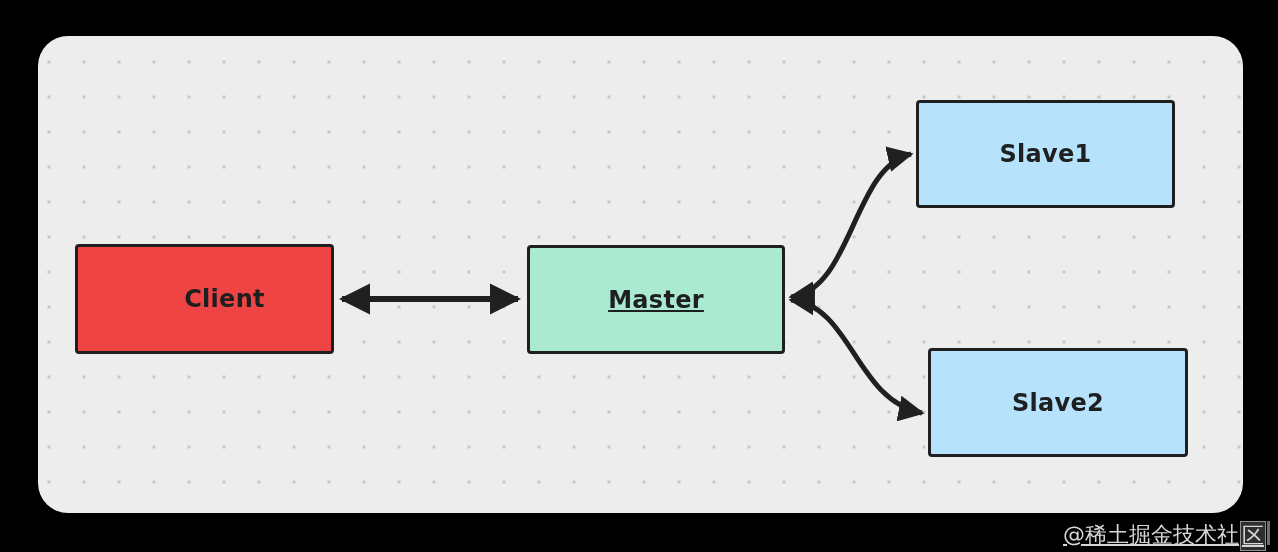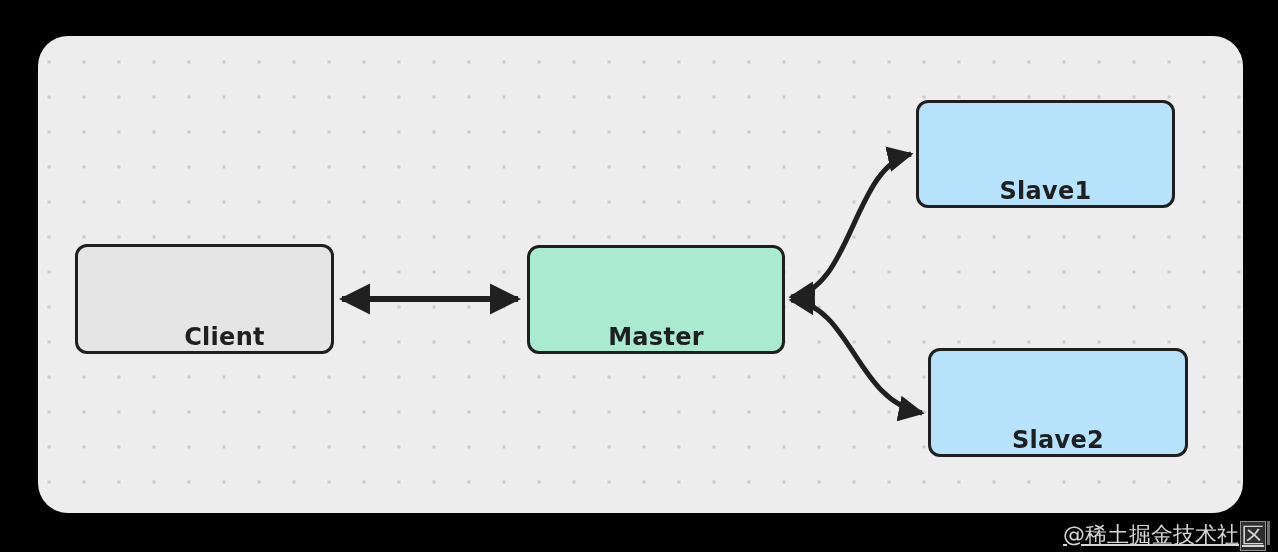--- a/index.html
+++ b/index.html
@@ -34,31 +34,31 @@
     left: 0;
     top: 0;
     width: 1278px;
     height: 552px;
     pointer-events: none;
   }
   .node {
     position: absolute;
     box-sizing: border-box;
     border: 3px solid #1f1f1f;
-    border-radius: 12px;
+    border-radius: 4px;
     display: flex;
-    align-items: flex-end;
+    align-items: center;
     justify-content: center;
     font-size: 24px;
     font-weight: 600;
     color: #1d1f20;
     letter-spacing: 0.3px;
   }
-  .node-client { left: 75px;  top: 244px; width: 259px; height: 110px; background: #e5e5e5; padding-left: 40px; }
-  .node-master { left: 527px; top: 245px; width: 258px; height: 109px; background: #a9ead0; }
+  .node-client { left: 75px;  top: 244px; width: 259px; height: 110px; background: #ef4444; padding-left: 40px; }
+  .node-master { left: 527px; top: 245px; width: 258px; height: 109px; background: #a9ead0; text-decoration: underline; }
   .node-slave1 { left: 916px; top: 100px; width: 259px; height: 108px; background: #b7e2fb; }
   .node-slave2 { left: 928px; top: 348px; width: 260px; height: 109px; background: #b7e2fb; }
   .watermark {
     position: absolute;
     right: 8px;
     top: 521px;
     height: 28px;
     display: flex;
     align-items: flex-start;
     color: #d6d6d6;

